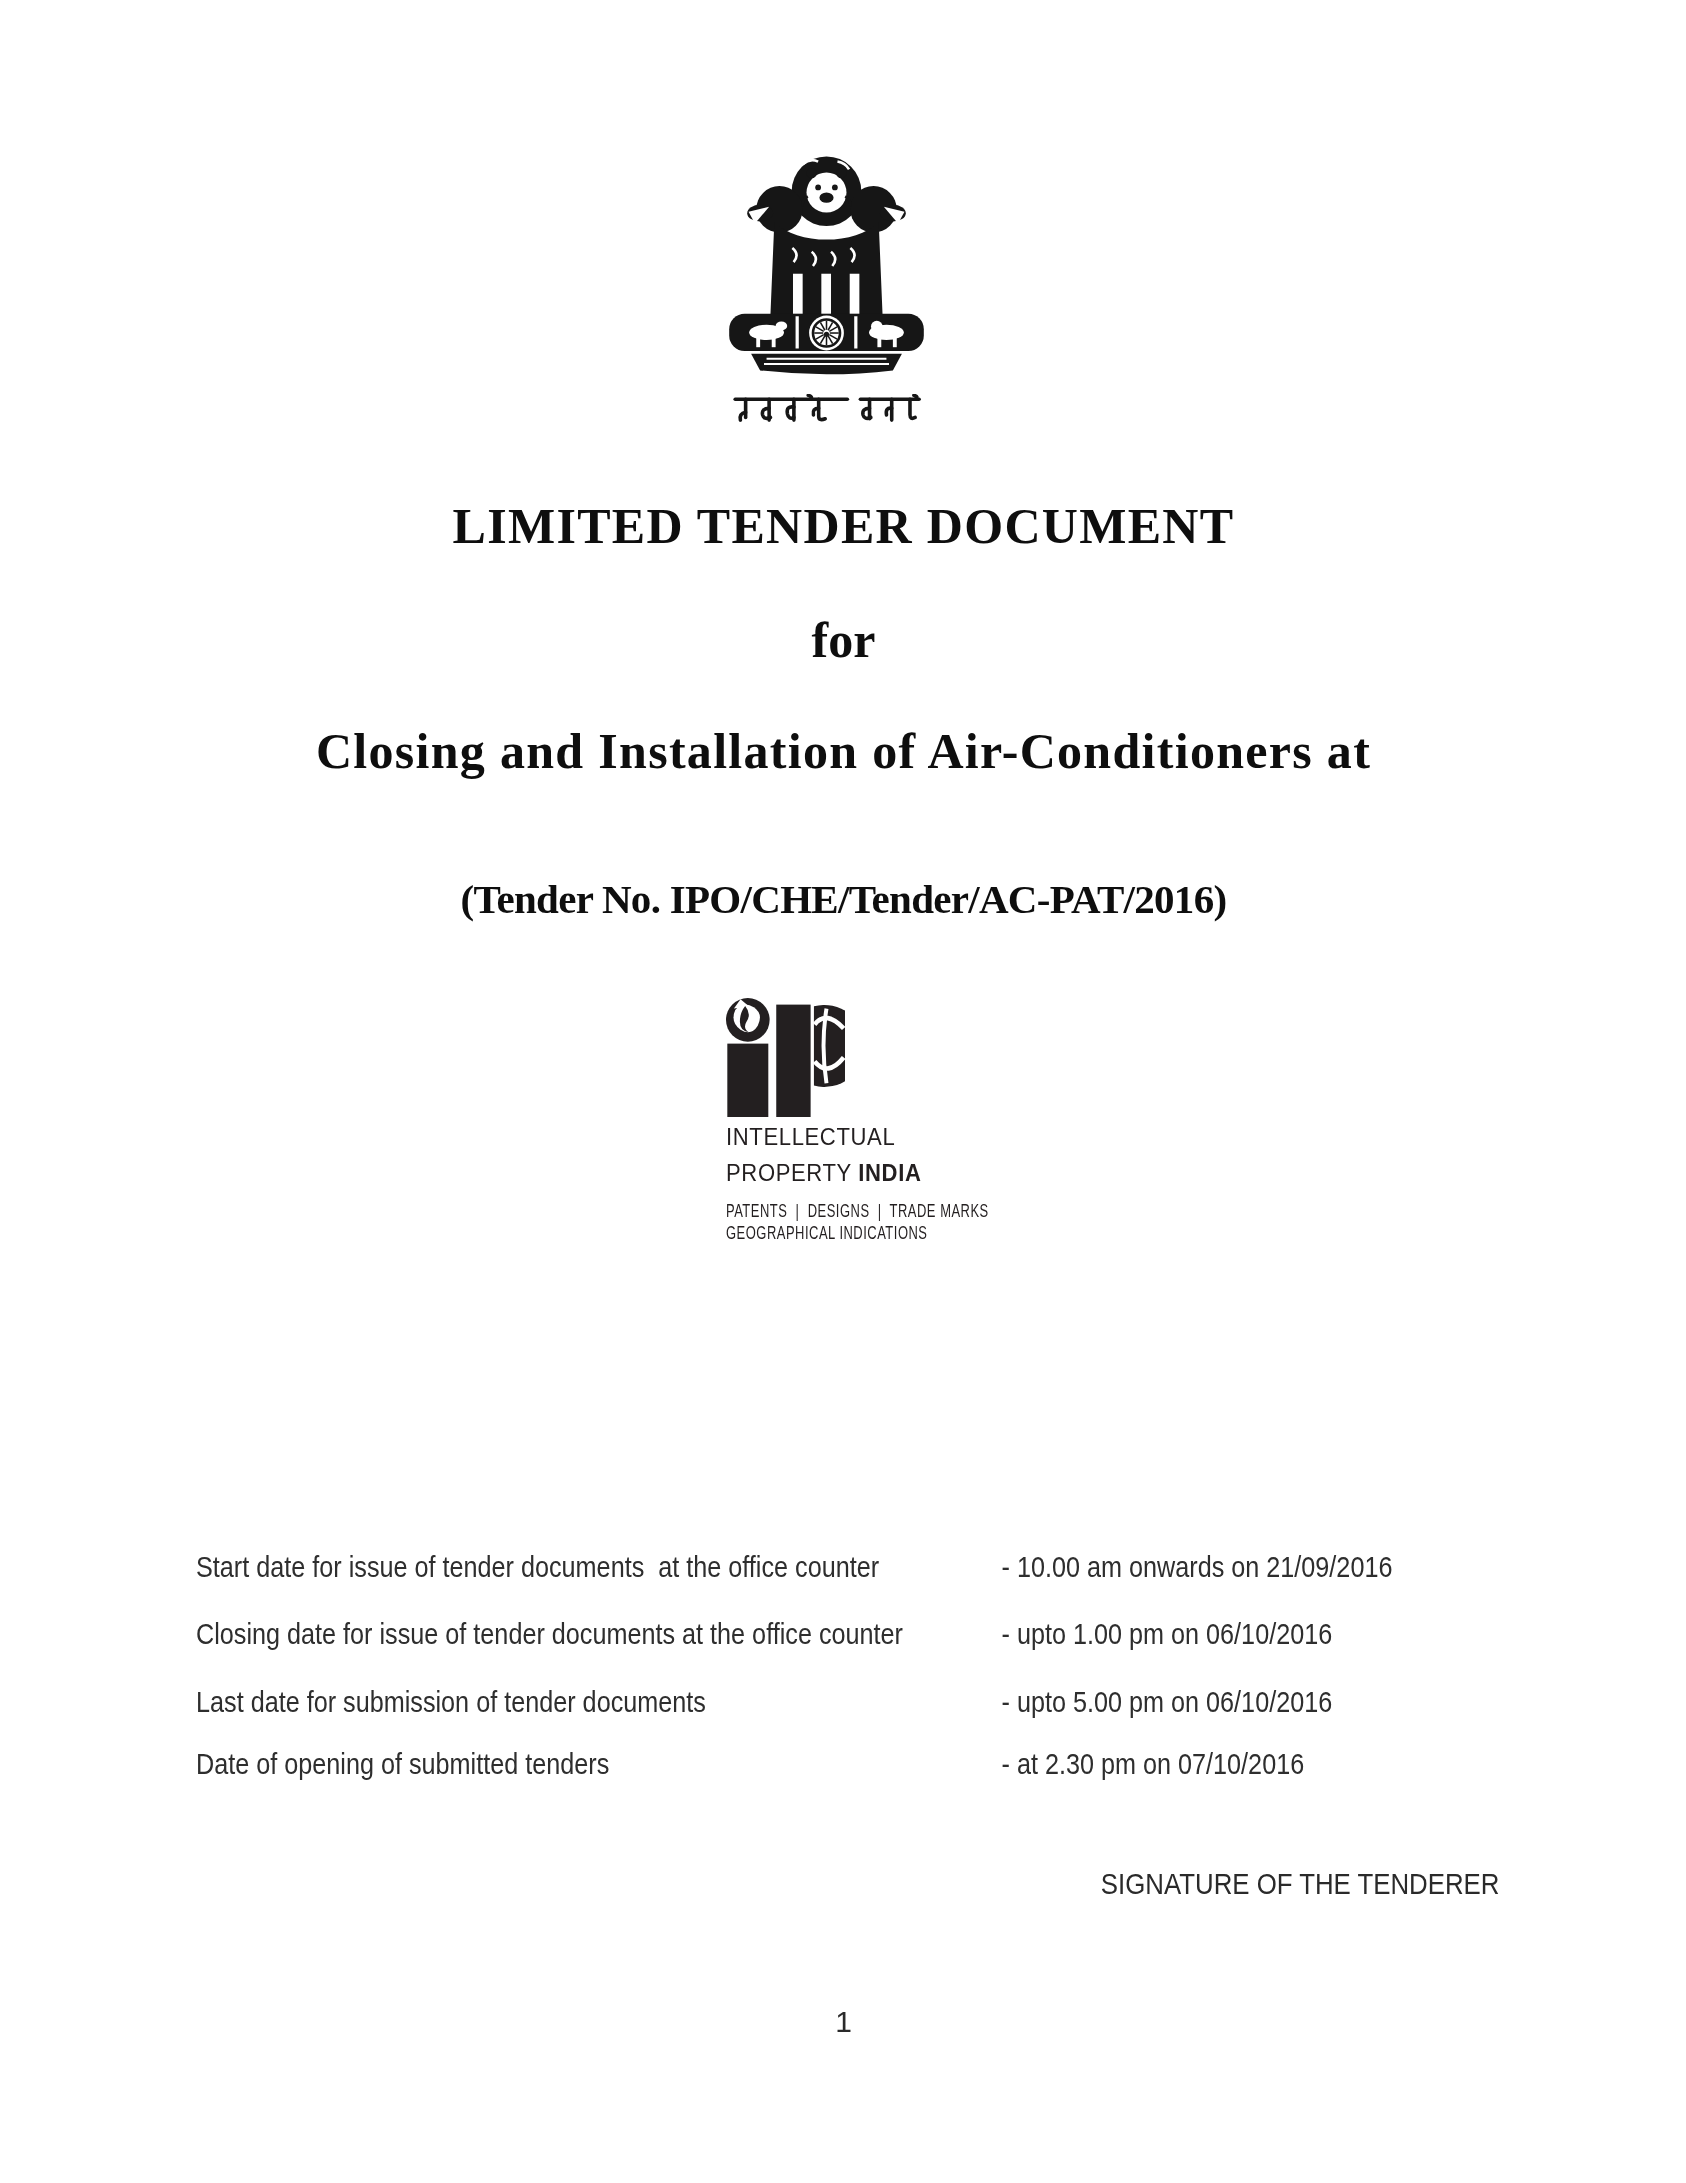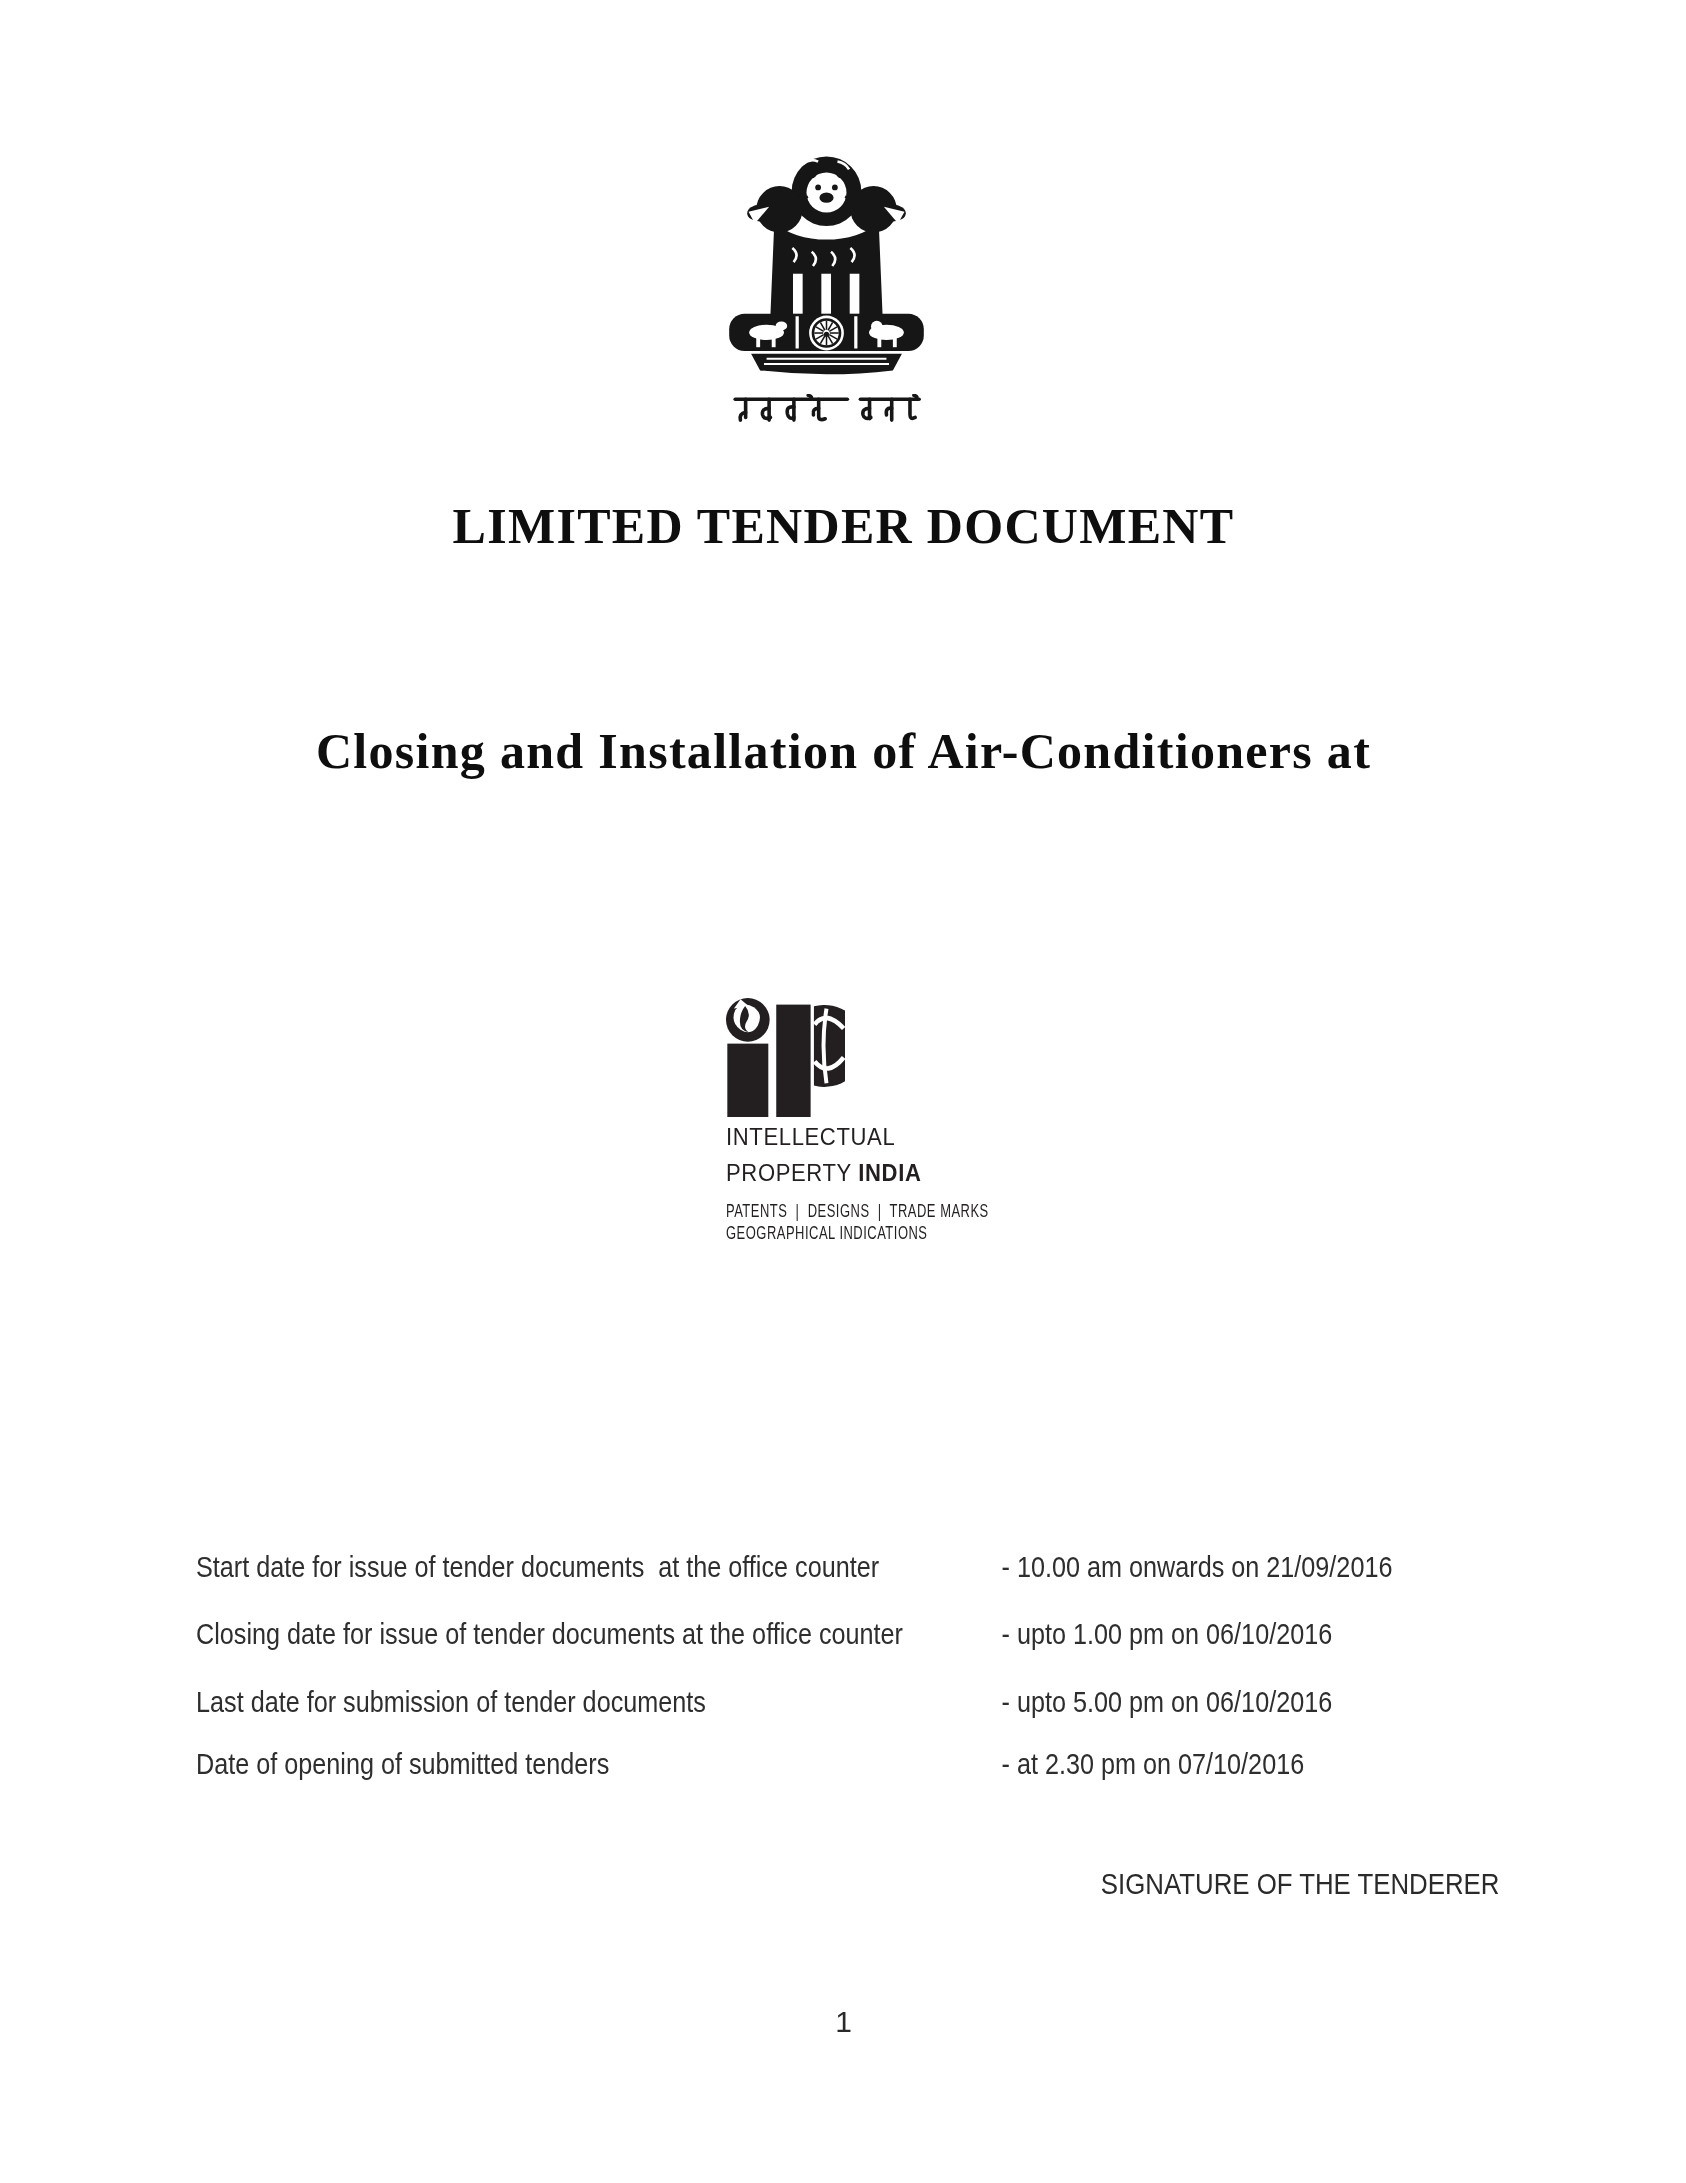--- a/index.html
+++ b/index.html
@@ -161,21 +161,23 @@
           <path d="M212,22 Q200,22 202,32 Q204,40 214,36"></path>
         <path d="M246,8 V40"></path>
           <path d="M246,22 Q236,20 238,32"></path>
         <path d="M274,8 V32 Q274,40 282,36"></path>
         <path d="M280,2 Q288,4 282,8"></path>
       </g>
     </svg>
   </div>
 
   <div class="abs center serif title">LIMITED TENDER DOCUMENT</div>
+  <div class="abs center serif connector">for</div>
   <div class="abs center serif subject1">Closing and Installation of Air-Conditioners at</div>
+  <div class="abs center serif tenderno">(Tender No. IPO/CHE/Tender/AC-PAT/2016)</div>
 
   <div class="abs iplogo">
     <svg class="abs" style="left:0;top:0" viewBox="0 0 180 180" width="119" height="119">
       <g fill="#231f20">
         <circle cx="33" cy="33" r="33"></circle>
         <rect x="2" y="69" width="62" height="111"></rect>
         <rect x="76" y="10" width="52" height="170"></rect>
         <path d="M133,12.5 A62,62 0 1 1 133,132.5 Z"></path>
       </g>
       <g fill="#ffffff">

